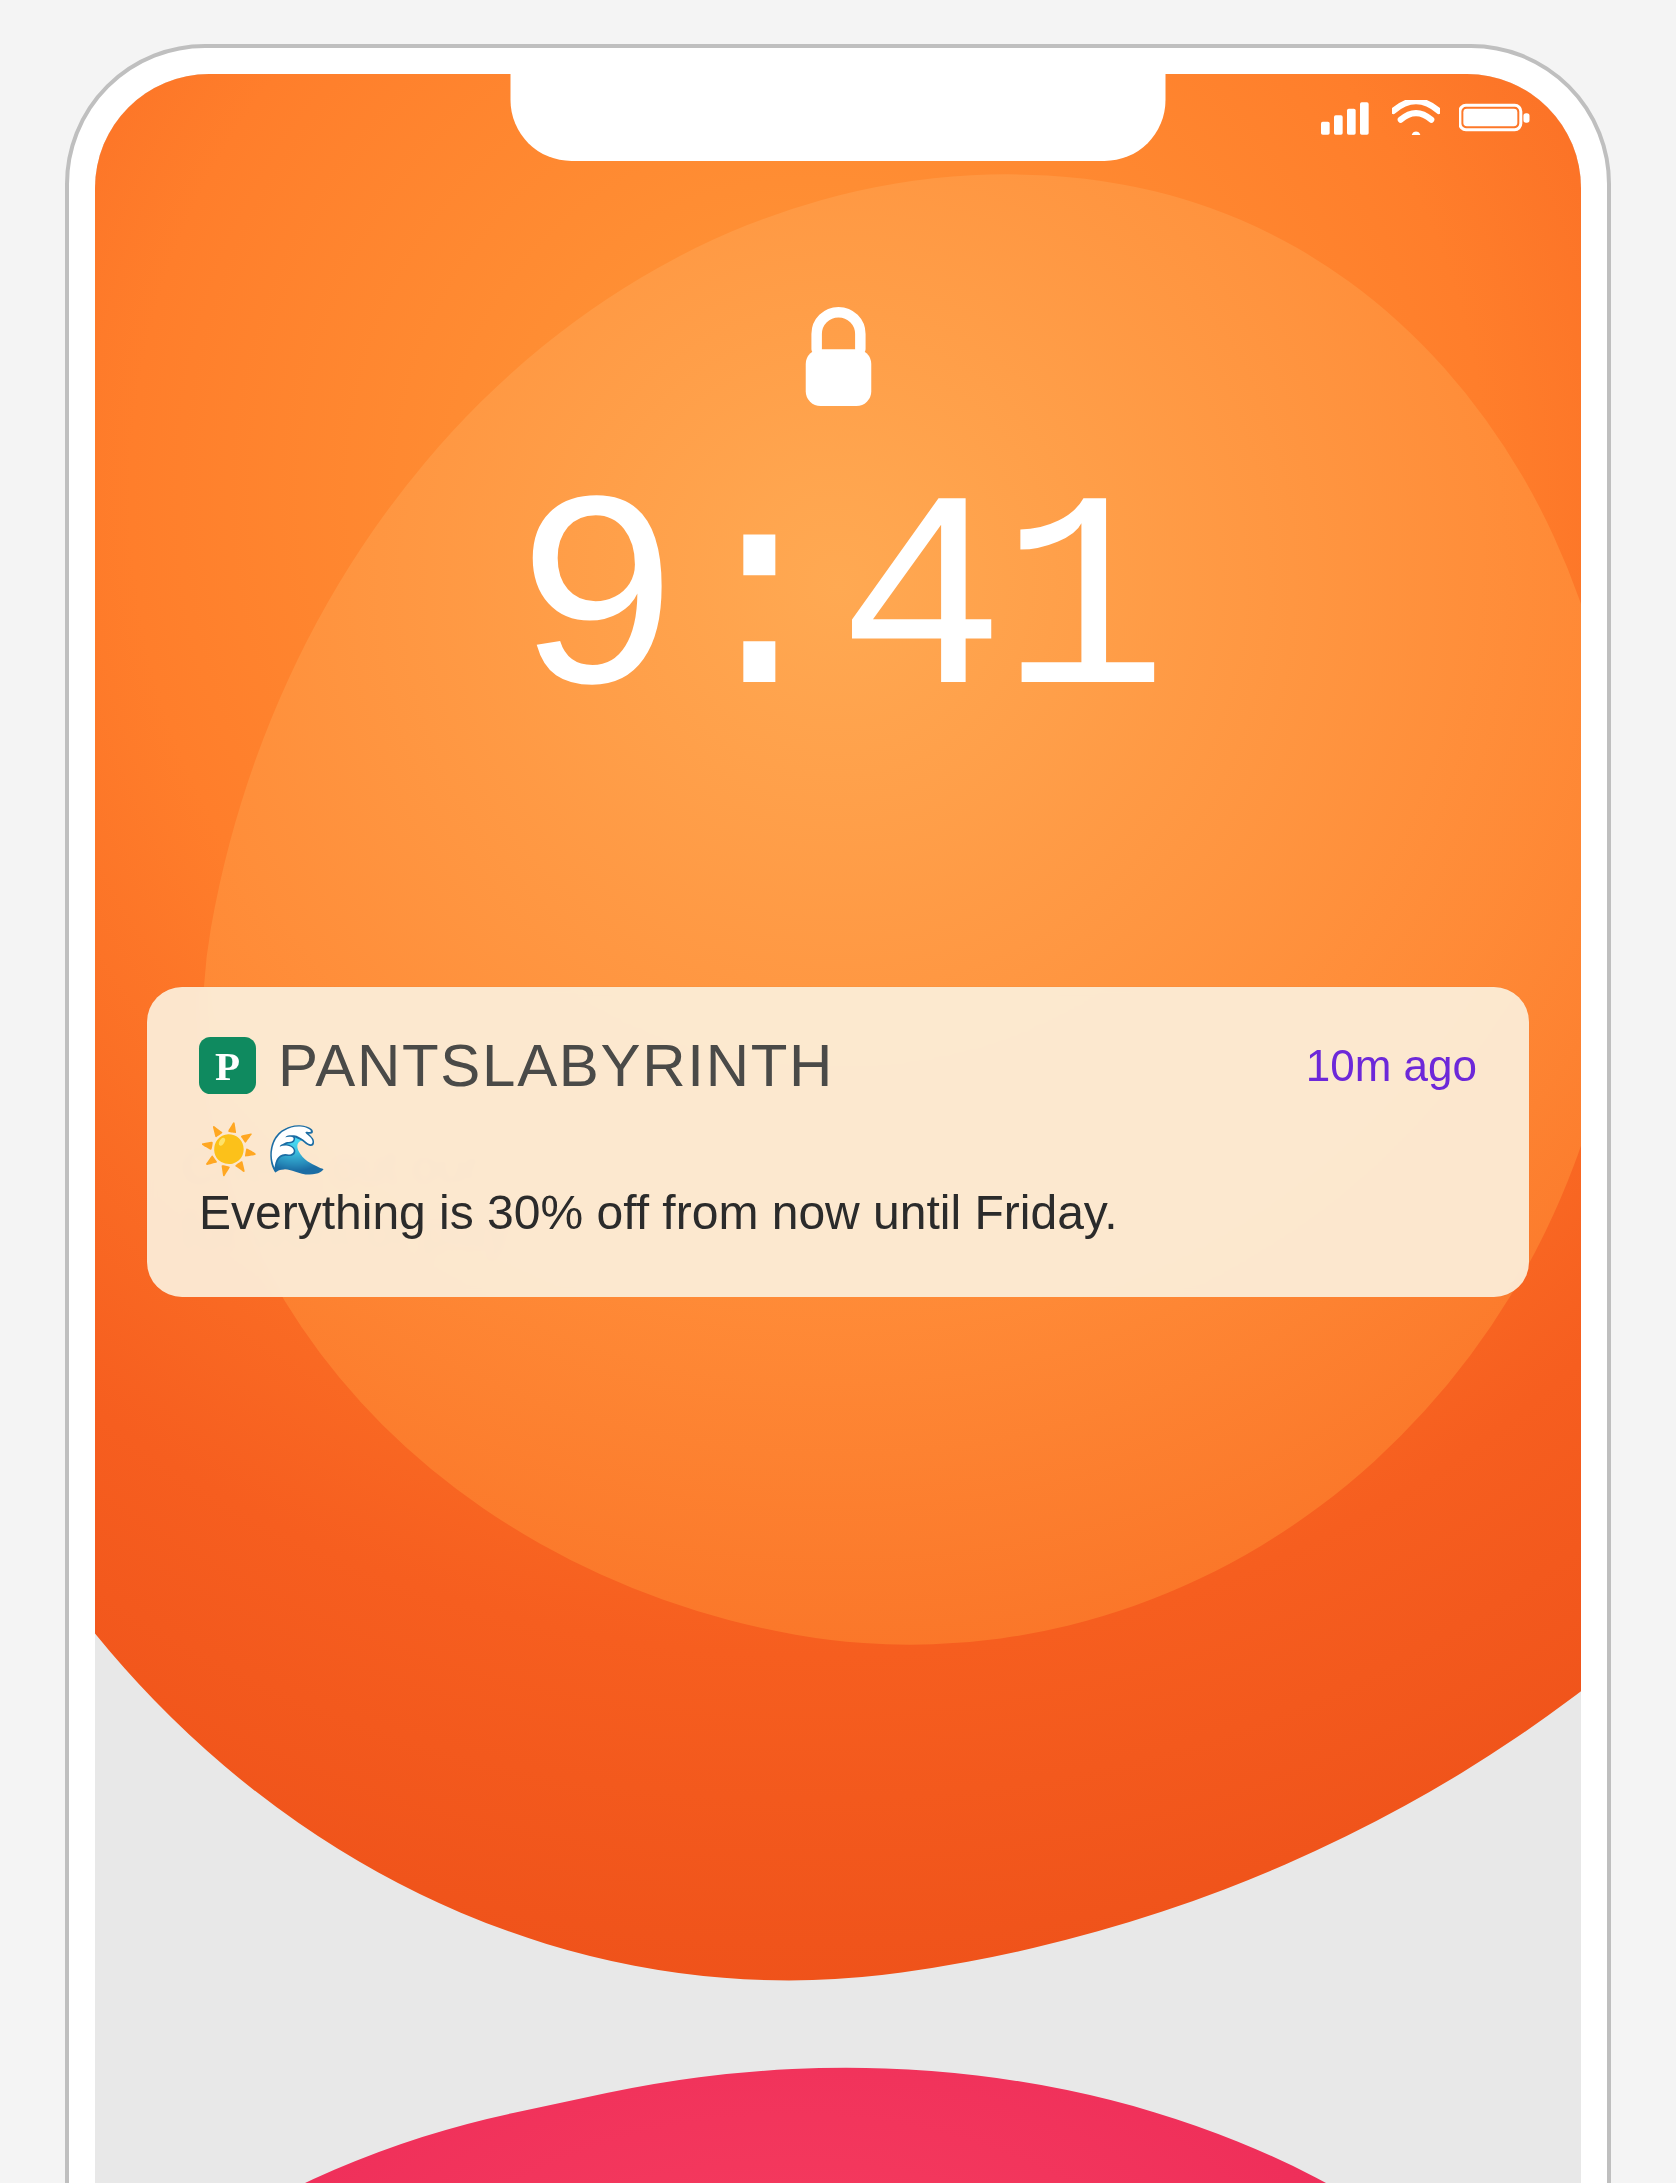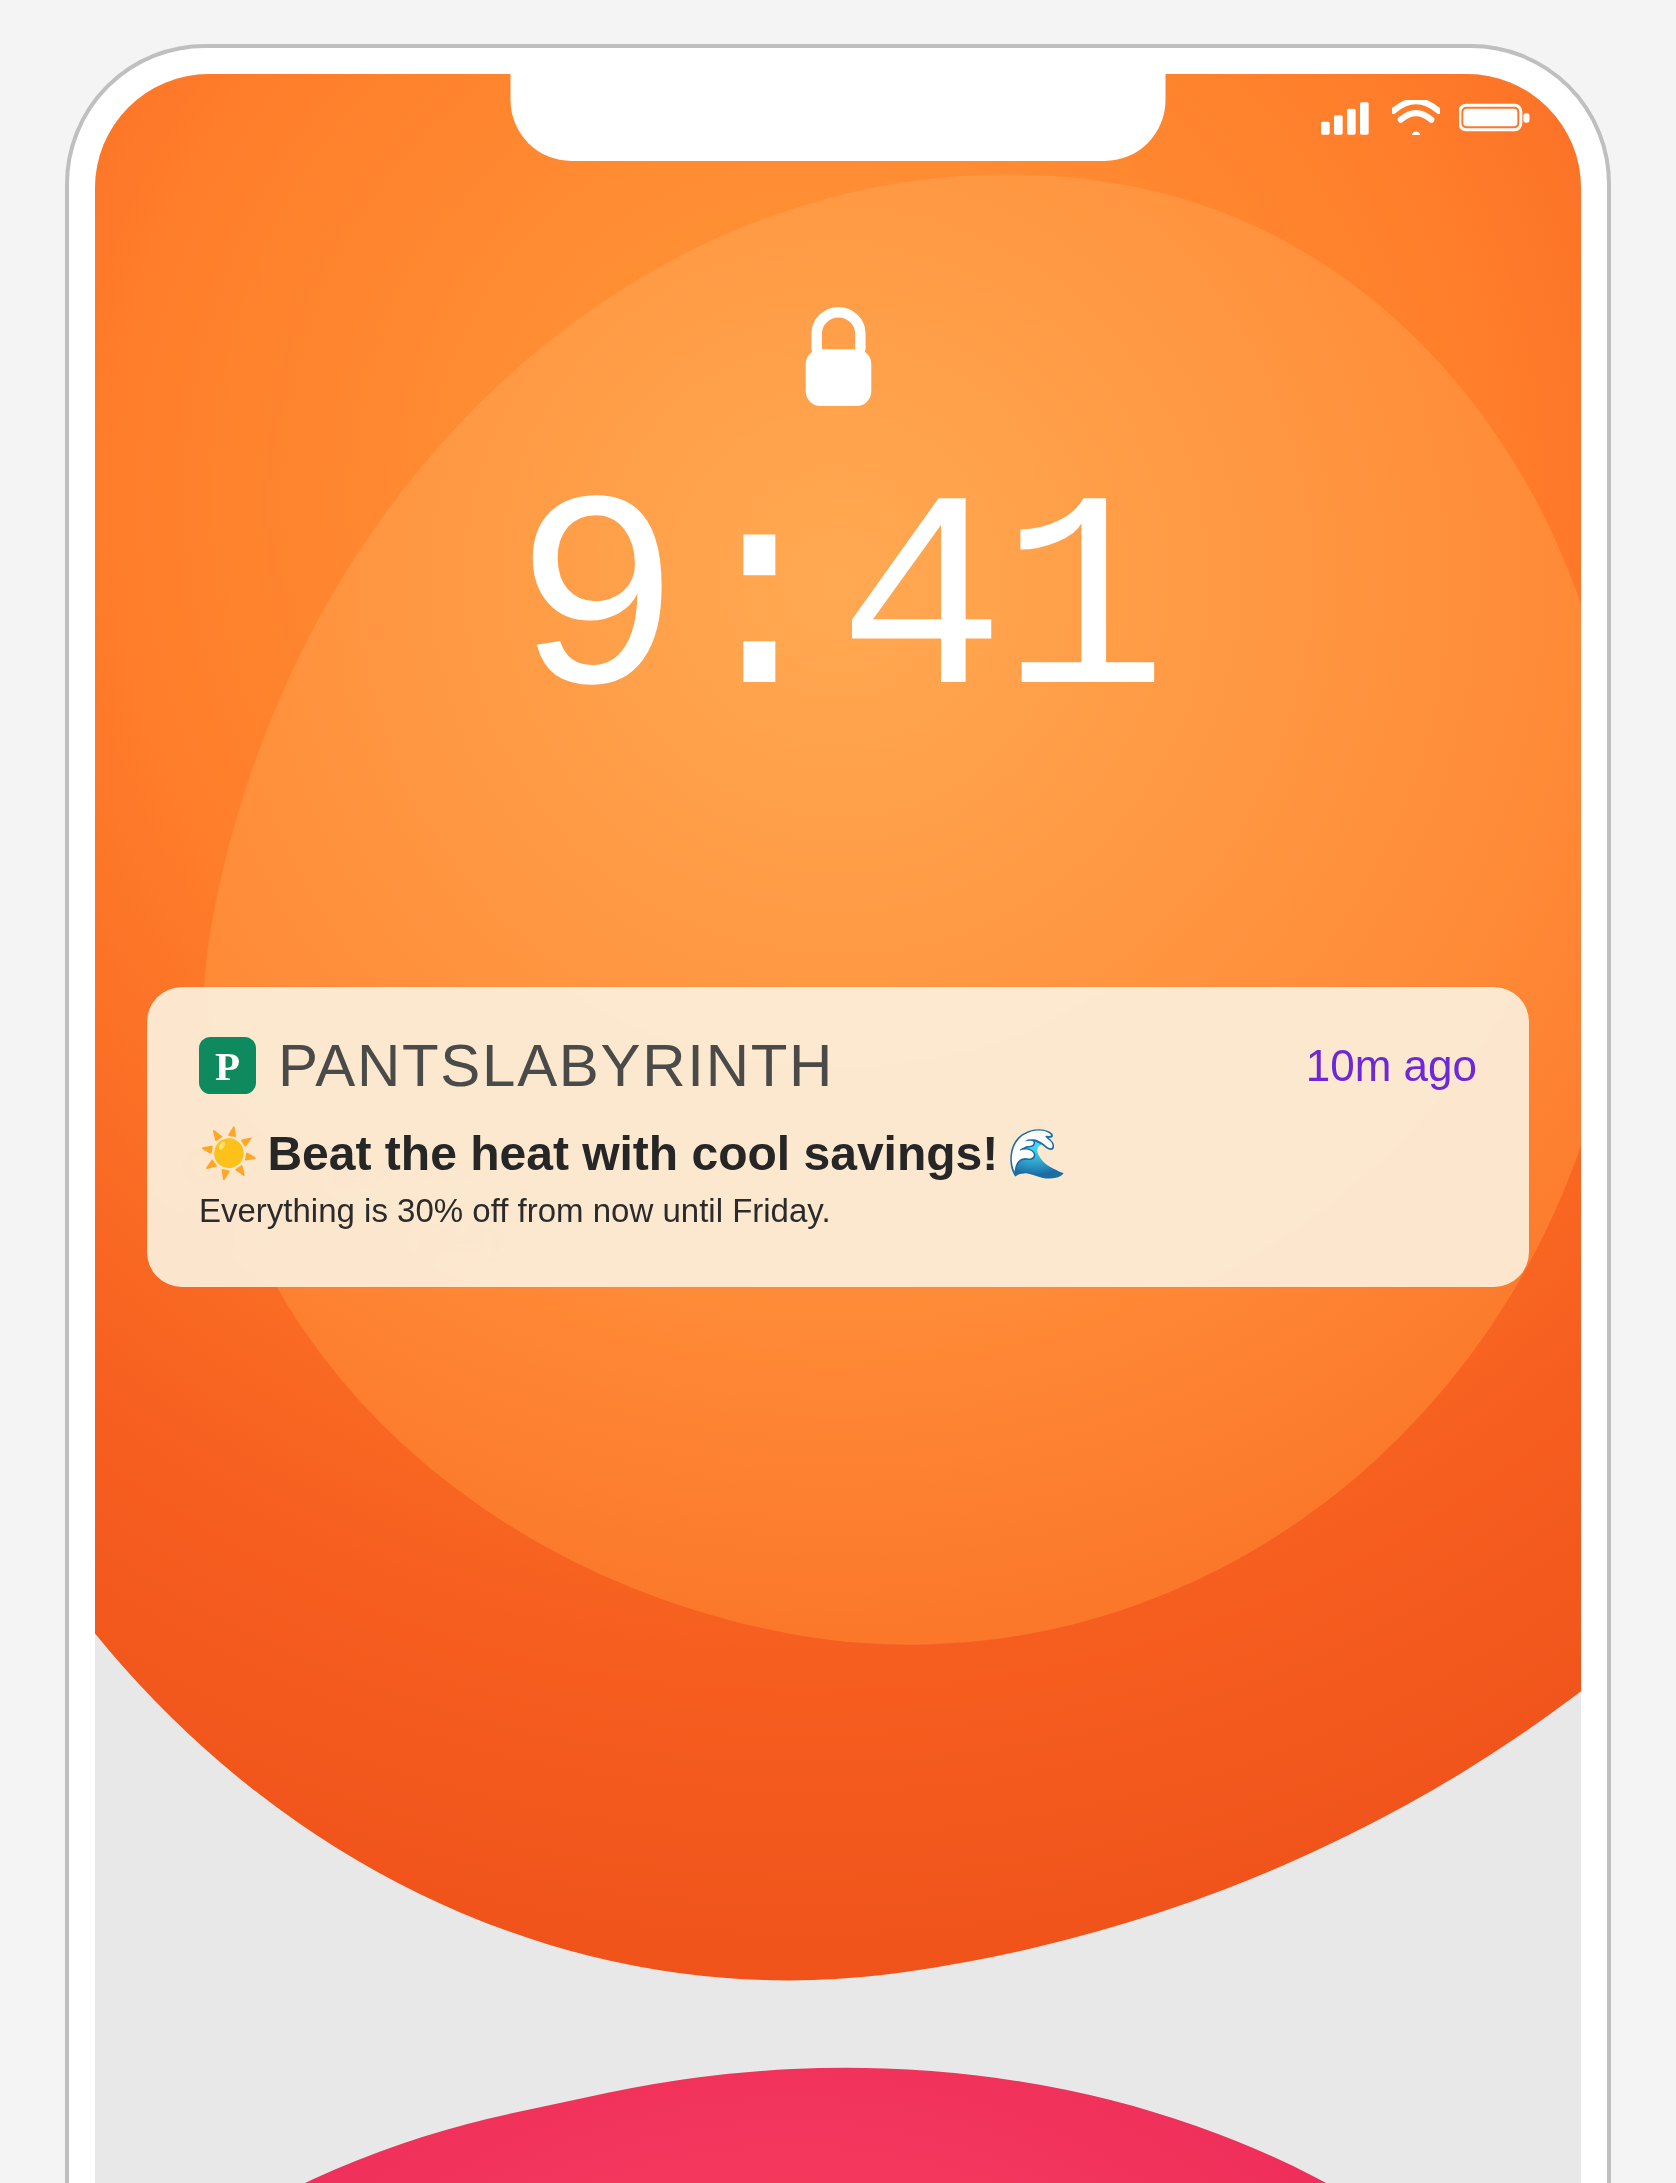--- a/index.html
+++ b/index.html
@@ -142,21 +142,21 @@
     color: #6d28d9;
   }
   .notif-title-row {
     display: flex; align-items: center; gap: 8.7px; flex-wrap: wrap;
     font-size: 48px; color: #262626;
   }
   .notif-title-row .emoji { font-size: 48px; line-height: 1; }
   .notif-title { font-weight: 700; }
   .notif-body {
     margin-top: 10.5px;
-    font-size: 33px;
+    font-size: 48px;
     color: #2b2b2b;
   }
   
   .ghost-text {
     position: absolute;
     top: 1061px; left: 87px;
     font-size: 48px;
     color: rgba(60,60,60,.18);
     line-height: 1.35;
     z-index: 10;
@@ -226,21 +226,20 @@
     </div>
 
     <div class="notif">
       <div class="notif-head">
         <div class="notif-app-icon">P</div>
         <div class="notif-app-name">PANTSLABYRINTH</div>
         <div class="notif-time">10m ago</div>
       </div>
       <div class="notif-title-row">
         <span class="emoji">☀️</span>
-        <span class="notif-title">Beat the heat with cool savings!</span>
         <span class="emoji">🌊</span>
       </div>
       <div class="notif-body">Everything is 30% off from now until Friday.</div>
     </div>
 
     <div class="bottom-area">
       
       
       
     </div>

